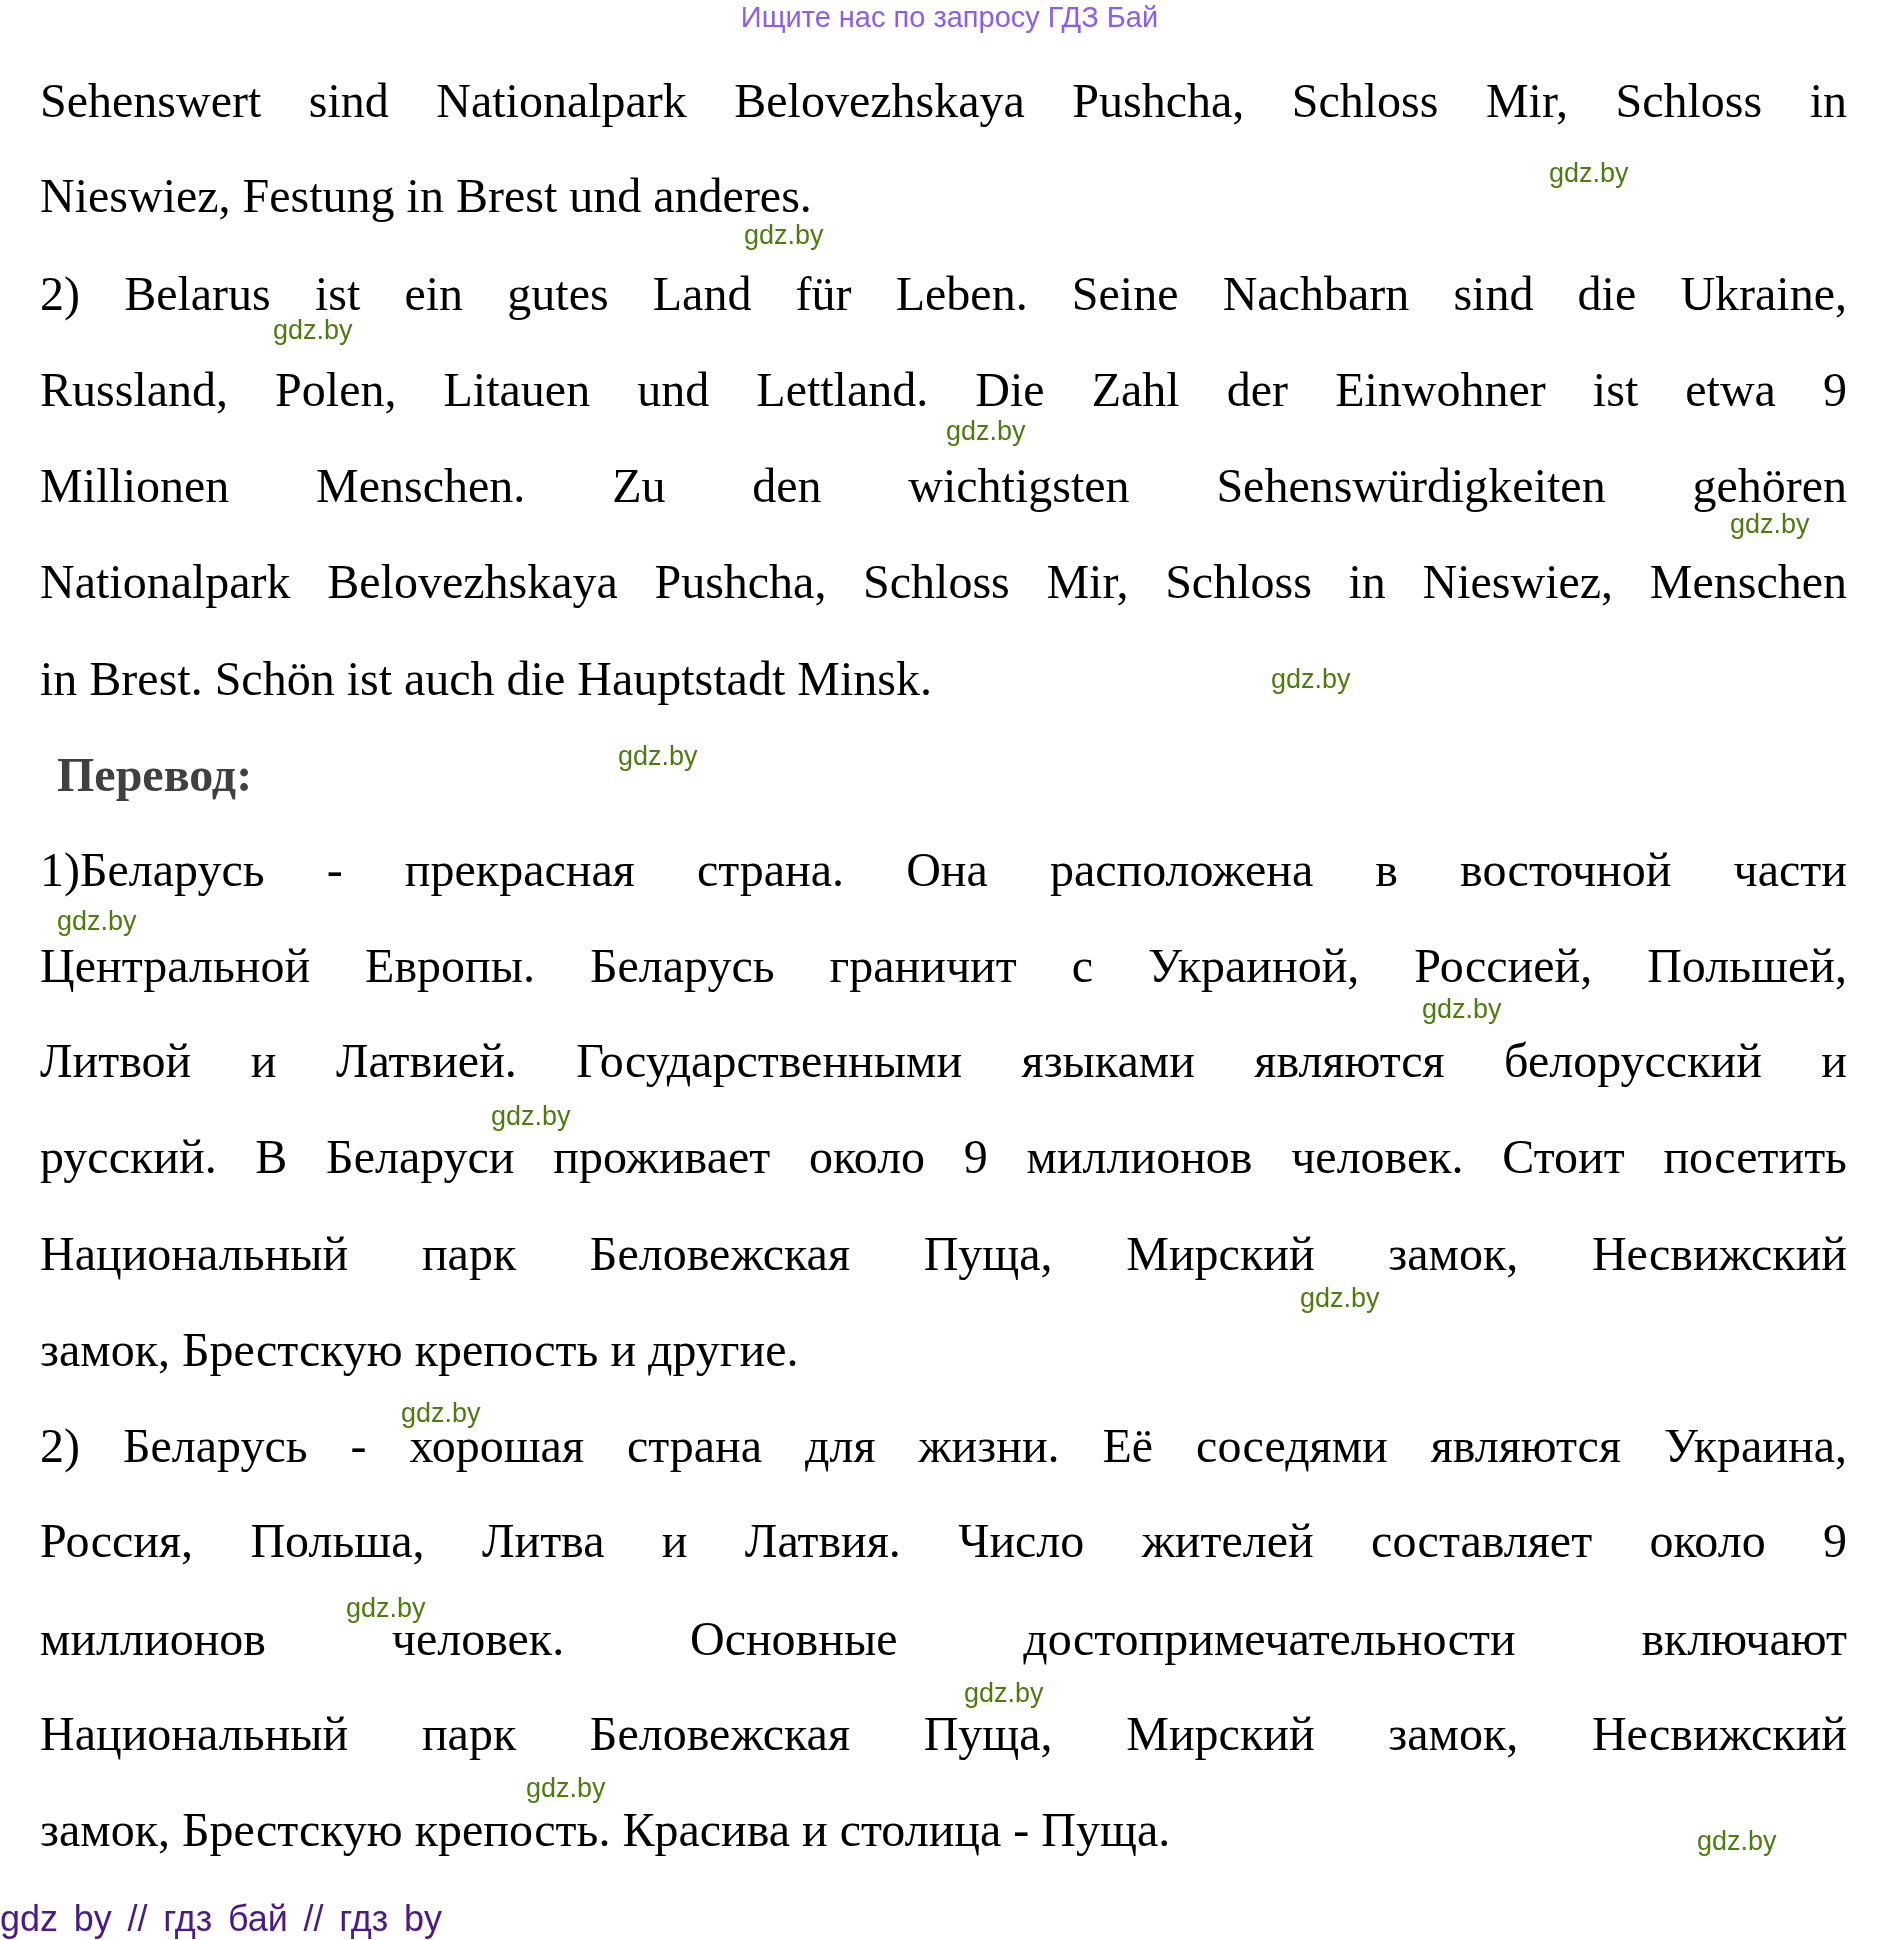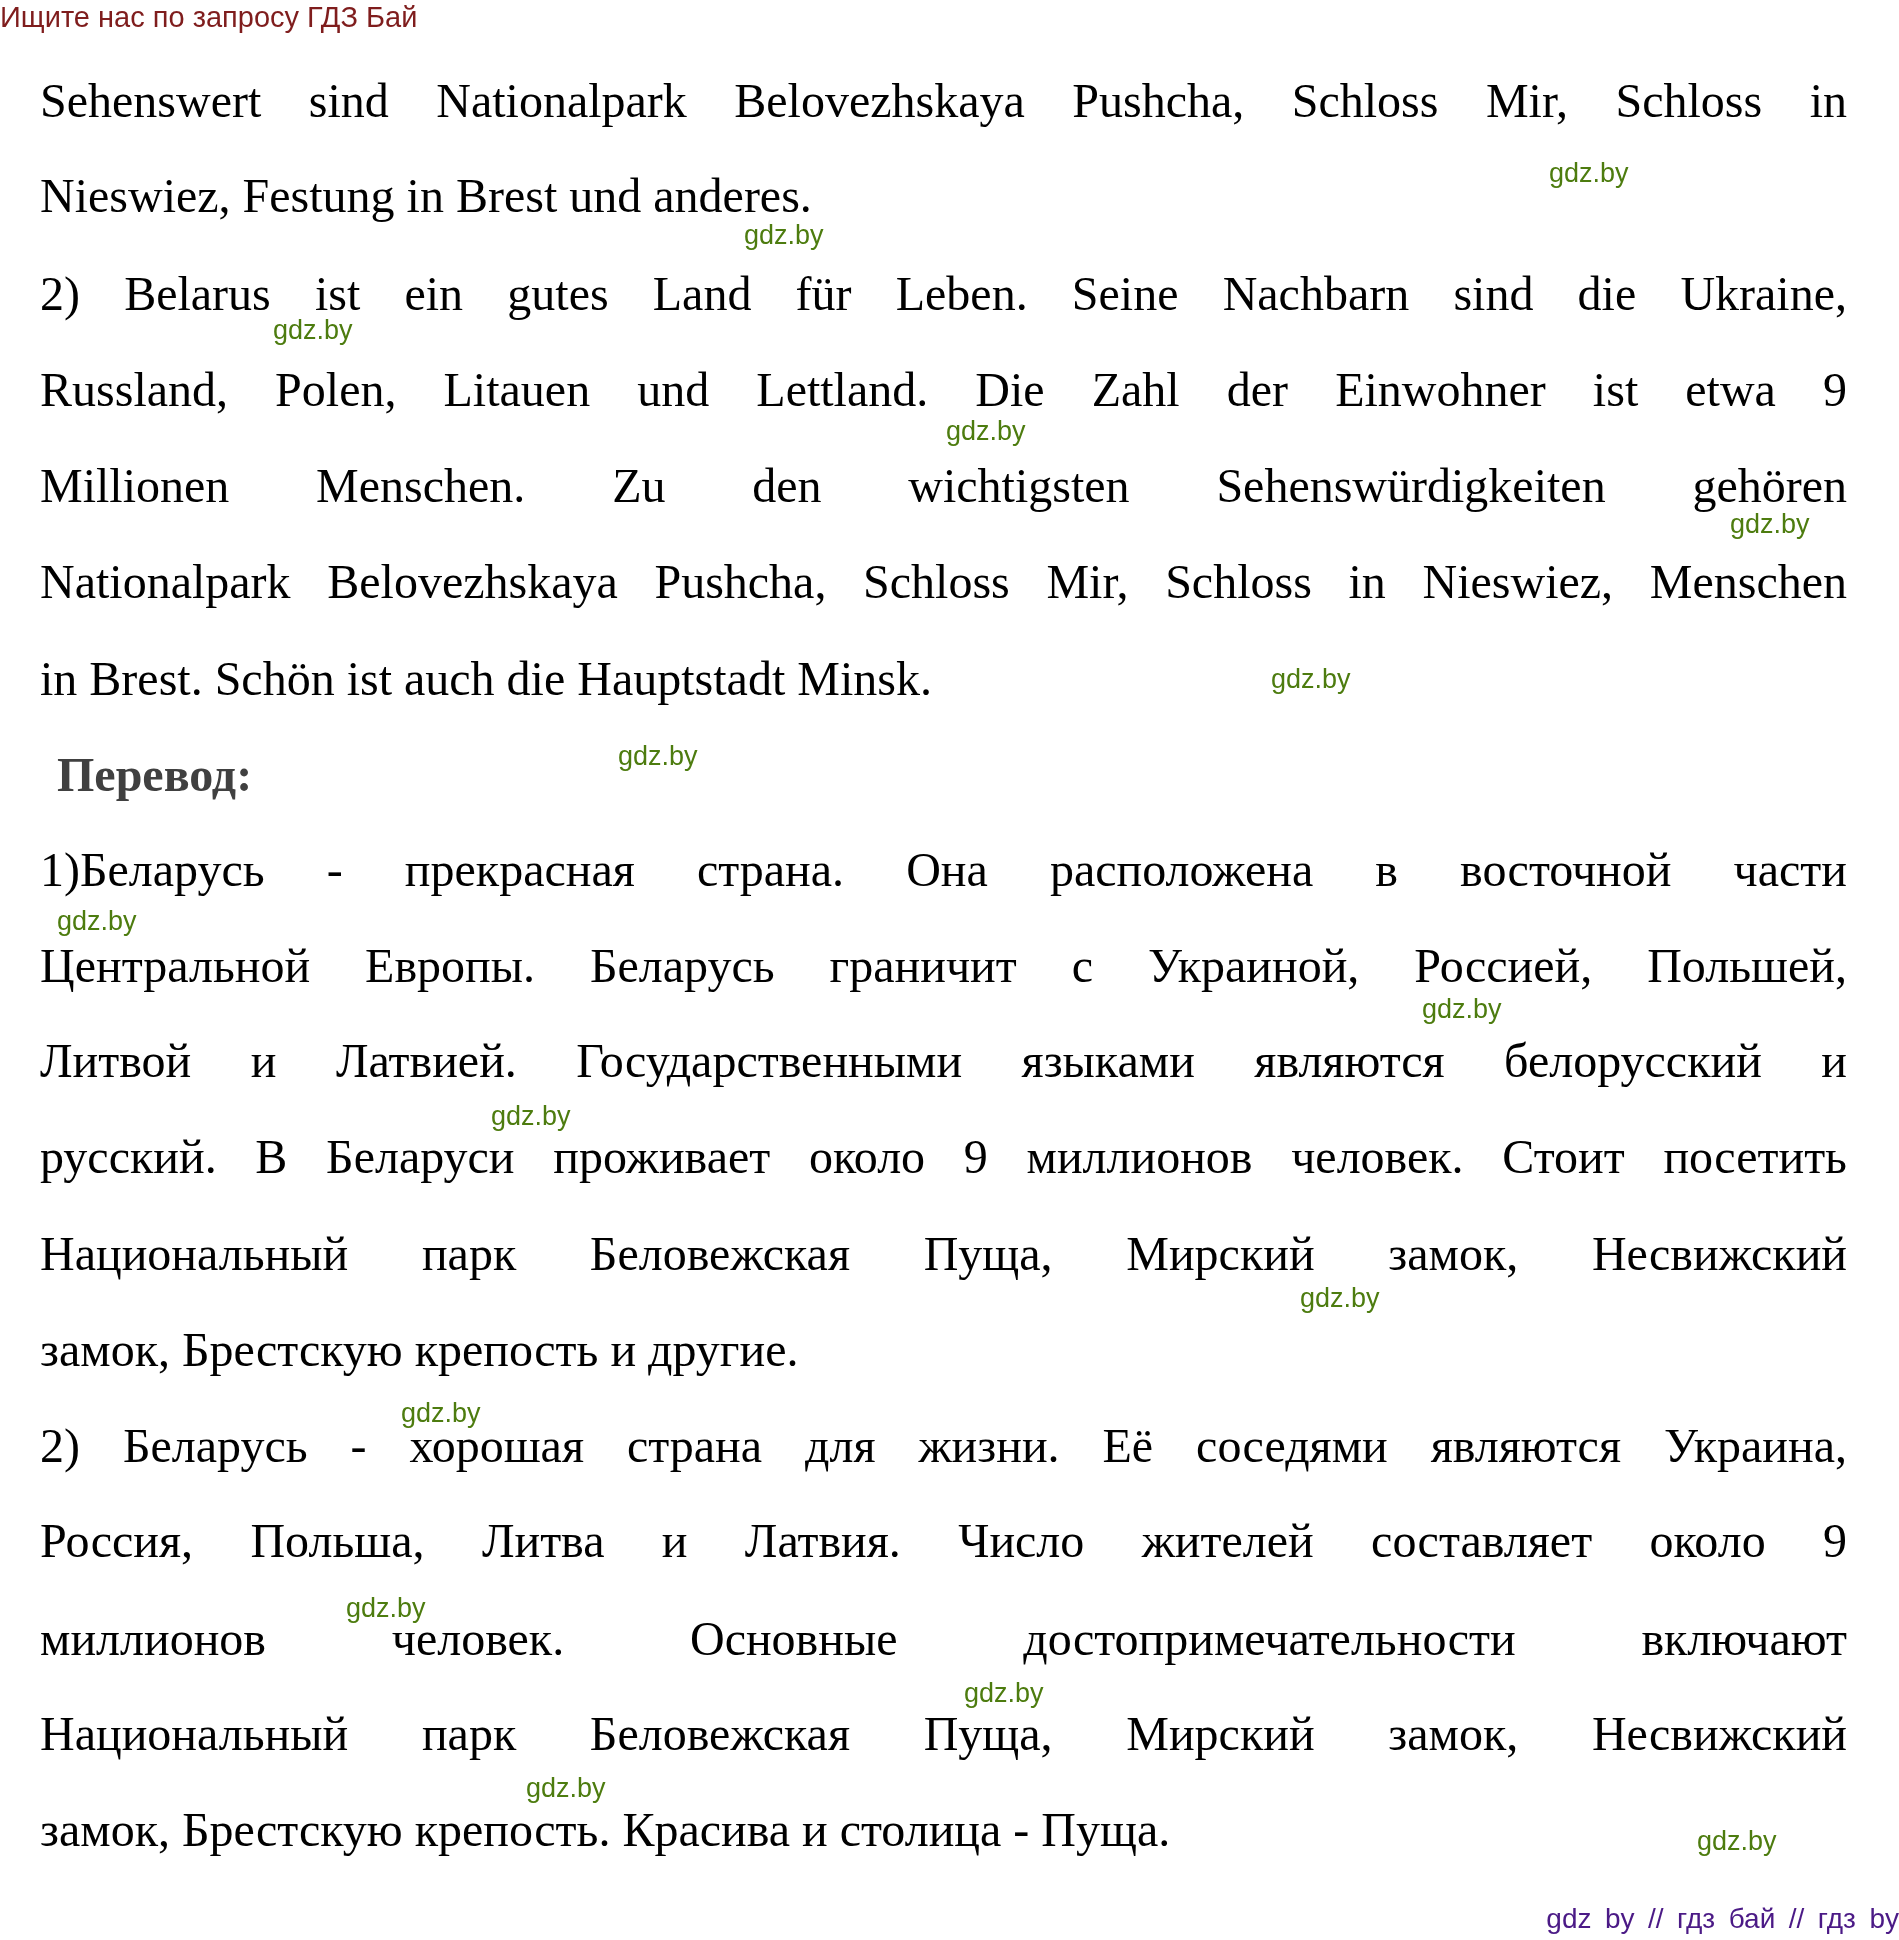--- a/index.html
+++ b/index.html
@@ -1,25 +1,25 @@
 <!DOCTYPE html>
 <html><head>
   <meta charset="utf-8">
   <style>
     html, body { margin: 0; padding: 0; background: #ffffff; }
     body { width: 1899px; height: 1940px; position: relative; overflow: hidden; }
     .banner {
       position: absolute; left: 0; top: 0; width: 1899px; height: 38px;
-      color: #7f1d1d;
+      text-align: center; color: #8b5cf6;
       font-family: "Liberation Sans", sans-serif; font-size: 29px; line-height: 34px;
     }
     .footer {
       position: absolute; left: 0; top: 1902px; width: 1899px; height: 38px;
-      text-align: right; color: #4b1a86;
-      font-family: "Liberation Sans", sans-serif; font-size: 28px; line-height: 34px;
+      text-align: left; color: #4b1a86;
+      font-family: "Liberation Sans", sans-serif; font-size: 36px; line-height: 34px;
       word-spacing: 5.7px;
     }
     .line {
       position: absolute; left: 40px; width: 1807px;
       font-family: "Liberation Serif", serif; font-size: 48px; color: #000;
       line-height: 57px; white-space: nowrap;
       text-align: justify; text-align-last: justify;
     }
     .line.last { text-align-last: left; }
     .heading {

